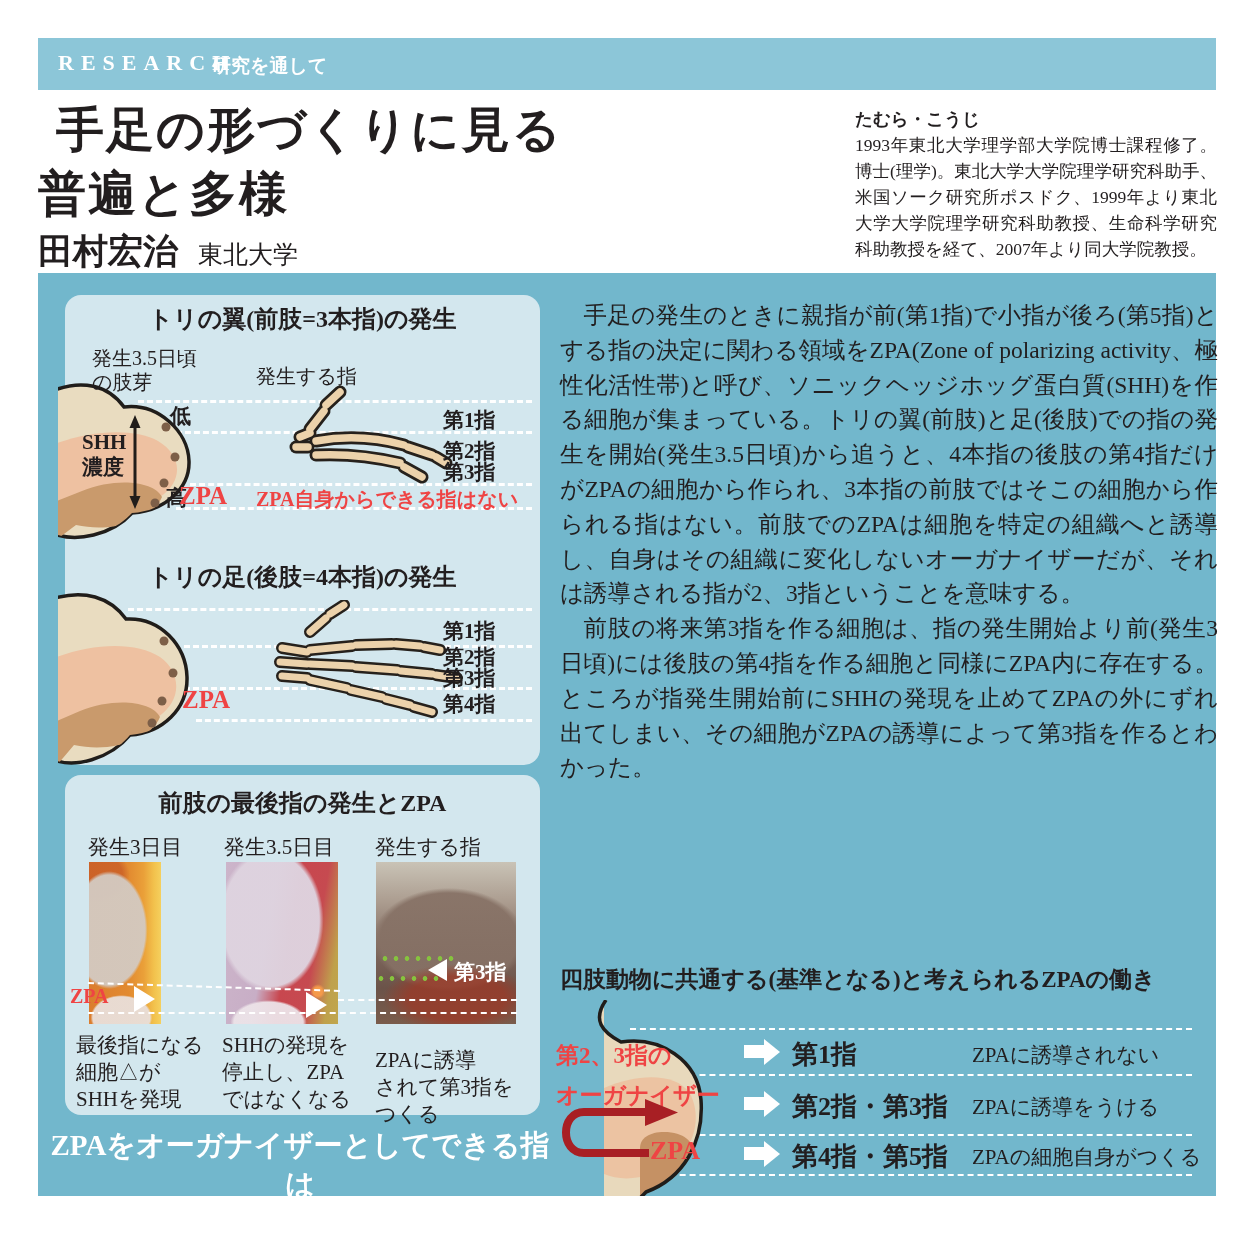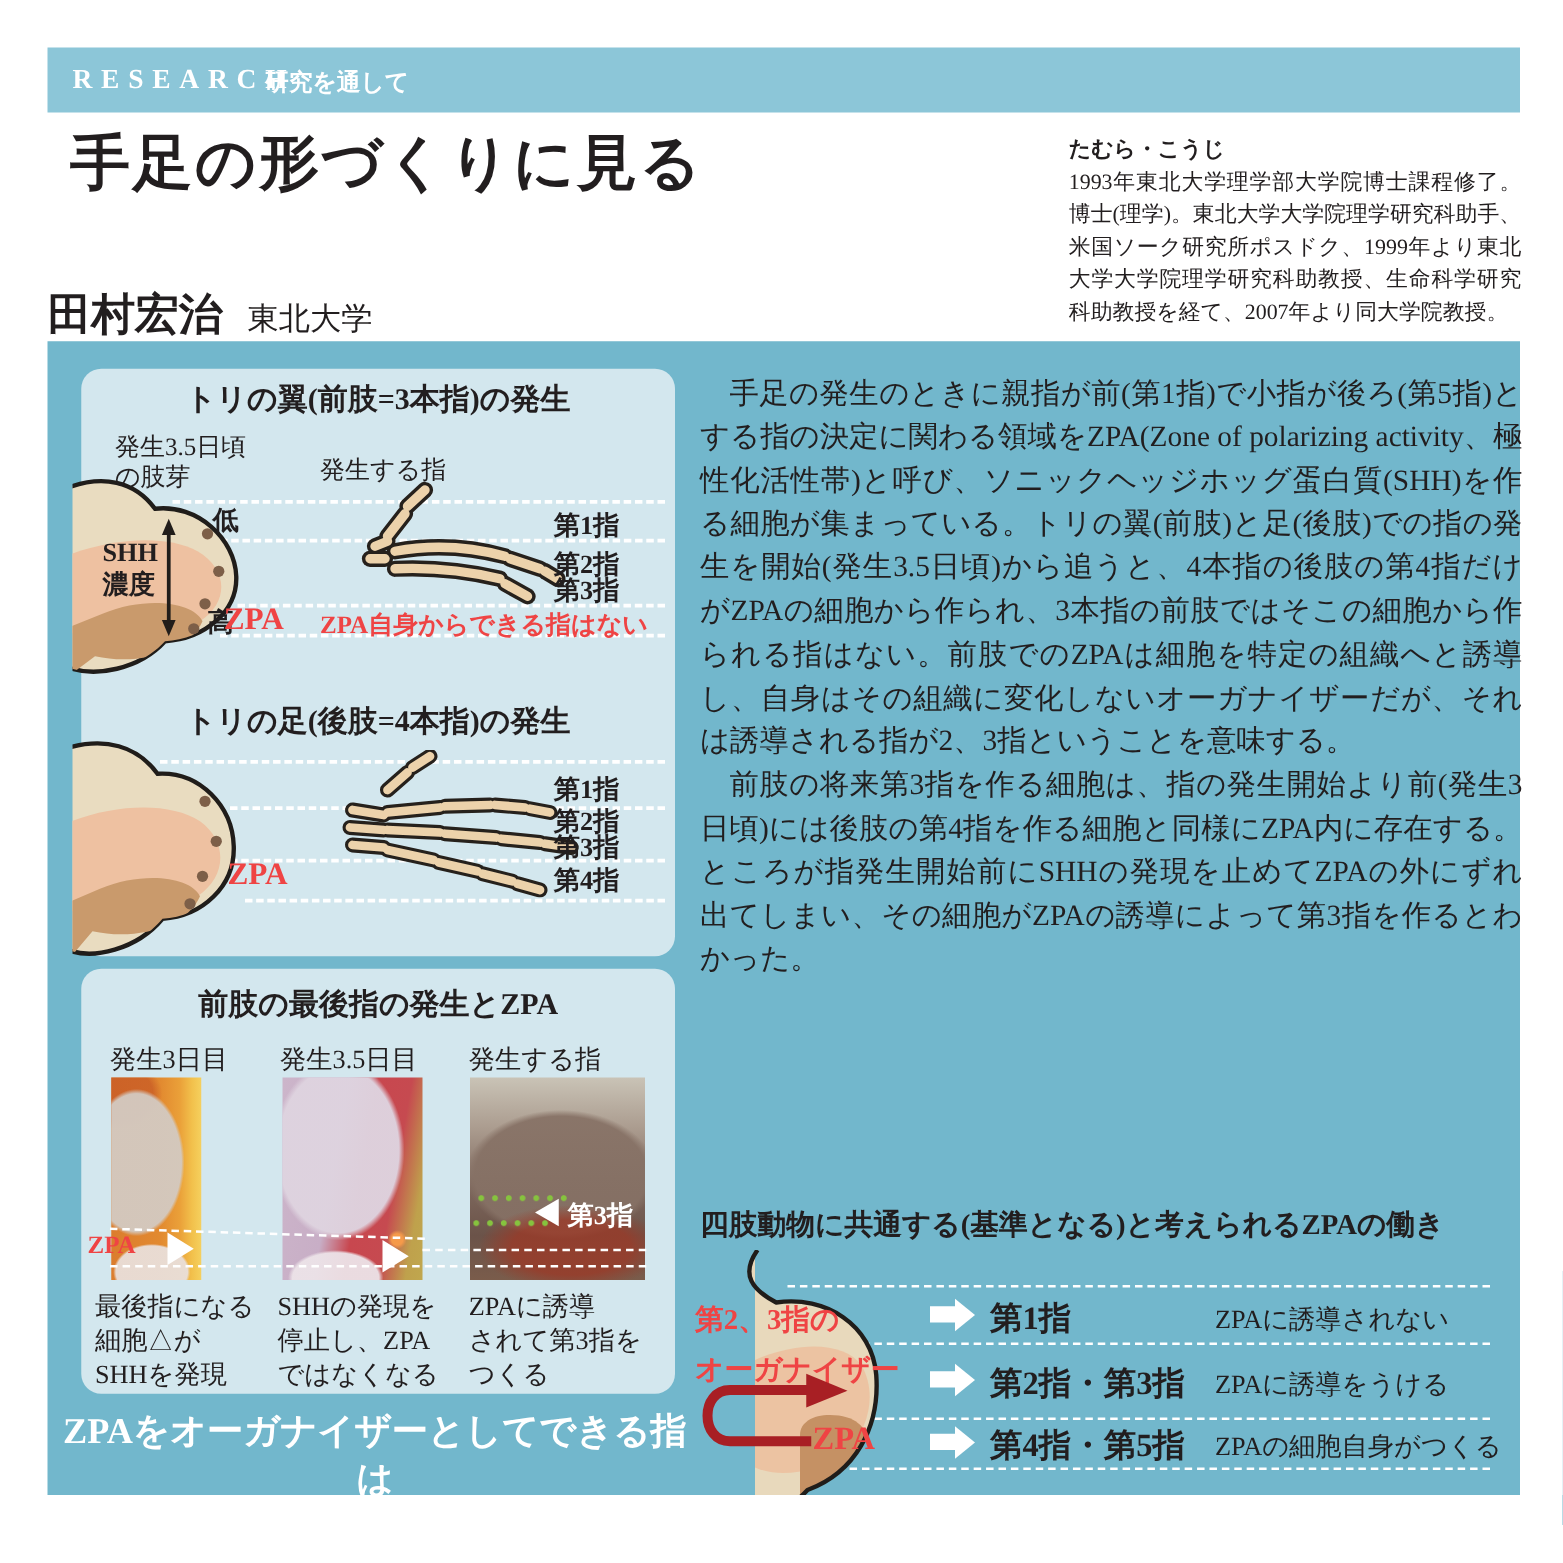--- a/index.html
+++ b/index.html
@@ -69,21 +69,21 @@
       radial-gradient(125px 85px at 52% 48%, rgba(134,113,101,.92) 55%, rgba(134,113,101,0) 61%),
       linear-gradient(180deg,#c9c3b6 0%,#ab9c8f 25%,#7d675c 55%,#6b5349 78%,#7a5c4b 100%);}
   .tri{width:0;height:0;}
   .tri-r{border-top:13px solid transparent;border-bottom:13px solid transparent;border-left:21px solid #fff;}
   .tri-l{border-top:11px solid transparent;border-bottom:11px solid transparent;border-right:19px solid #fff;}
   .gdots{height:5px;background-image:radial-gradient(circle at 3px 2.5px,#86c33e 2px,rgba(0,0,0,0) 2.7px);
          background-size:11px 5px;background-repeat:repeat-x;}
   .zpa3{left:70px;top:985px;font-size:20px;font-weight:700;}
   .finger3-label{font-size:21px;font-weight:700;color:#fff;}
   .caption{top:1032px;width:150px;font-size:21px;line-height:27px;}
-  .cap1{left:76px;} .cap2{left:222px;} .cap3{left:375px;}
+  .cap1{left:76px;} .cap2{left:222px;} .cap3{left:375px;margin-top:15px;}
   .conclusion{left:40px;top:1126px;width:520px;text-align:center;color:#fff;
               font-size:29px;line-height:39px;font-weight:700;}
 
   
   .article{left:560px;top:298px;width:658px;font-size:23.5px;line-height:34.8px;text-align:justify;}
   .article p{margin:0;text-indent:1em;}
 
   
   .zheading{left:560px;top:964px;font-size:23px;font-weight:700;}
   .organizer{left:556px;top:1036px;font-size:23px;line-height:40px;font-weight:700;}
@@ -99,20 +99,21 @@
 </style>
 </head>
 <body>
 
 <div class="page">
 
   <div class="abs bar"></div>
   <div class="abs research">RESEARCH</div>
   <div class="abs research-sub">研究を通して</div>
   <div class="abs title1">手足の形づくりに見る</div>
+  <div class="abs title2">普遍と多様</div>
   <div class="abs author">田村宏治</div>
   <div class="abs affil">東北大学</div>
   <div class="abs bio">
     <span class="bio-name">たむら・こうじ</span><br>
     <span>1993年東北大学理学部大学院博士課程修了。博士(理学)。東北大学大学院理学研究科助手、米国ソーク研究所ポスドク、1999年より東北大学大学院理学研究科助教授、生命科学研究科助教授を経て、2007年より同大学院教授。</span>
   </div>
 
   <div class="abs bodybg"></div>
   <div class="abs panelA"></div>
   <div class="abs panelB"></div>

